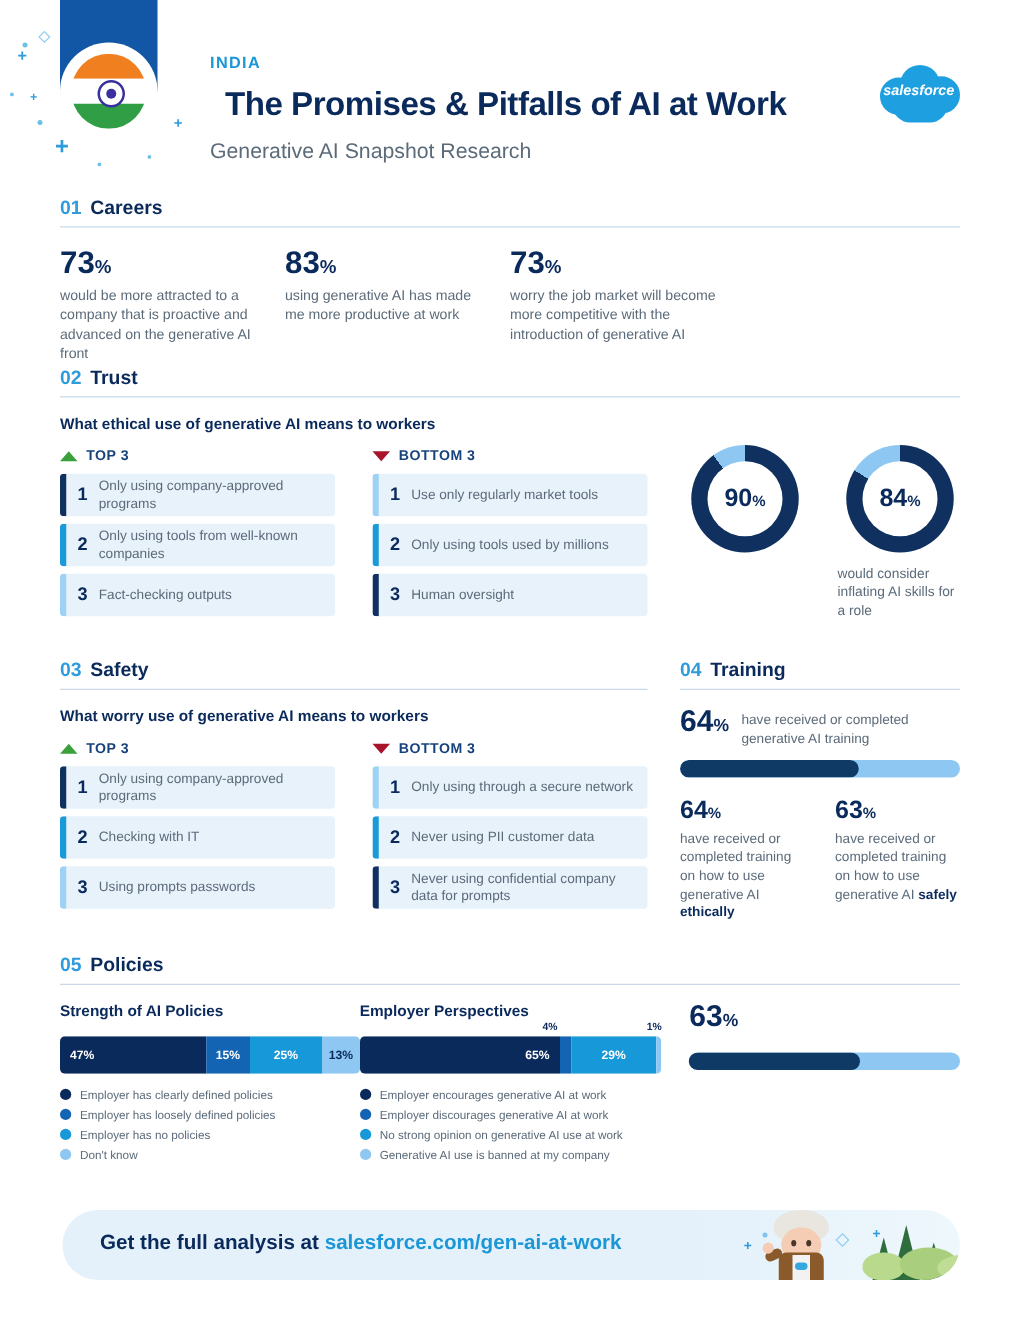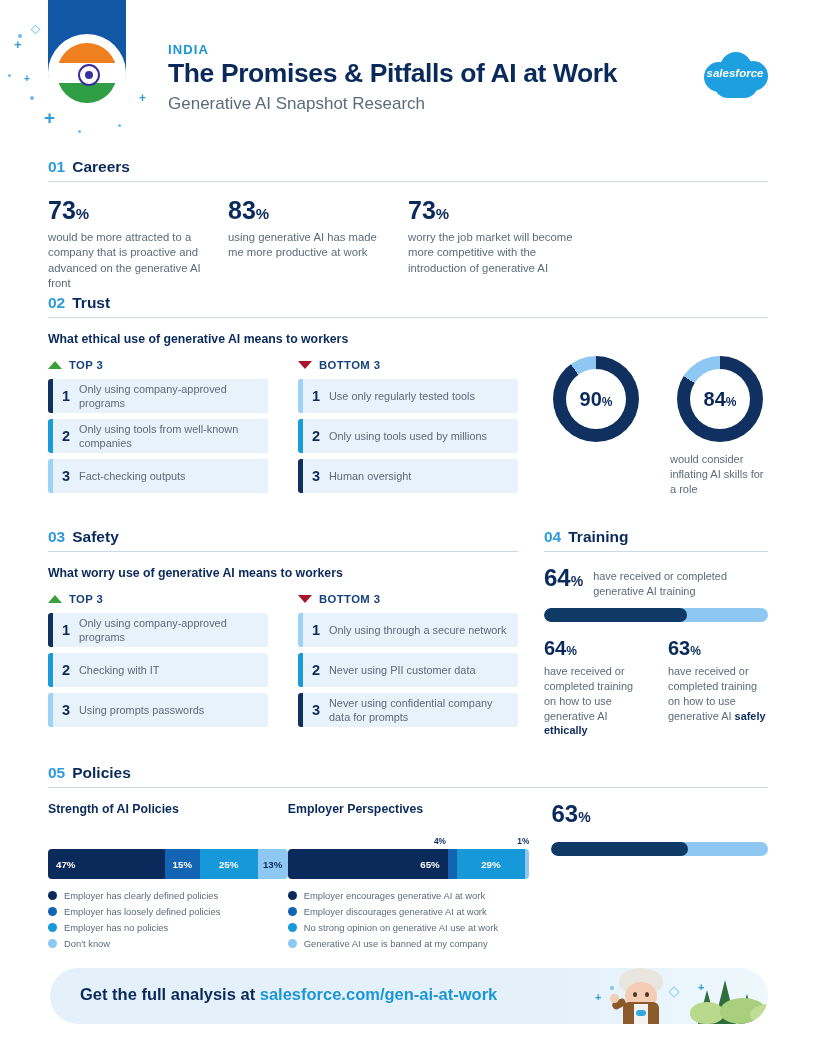--- a/index.html
+++ b/index.html
@@ -35,21 +35,21 @@
   .chakra::after{content:"";position:absolute;left:5px;top:5px;width:8px;height:8px;border-radius:50%;background:#3a2f9e;}
   .spark-dot{position:absolute;border-radius:50%;background:#6cc0e8;}
   .plus{position:absolute;color:#2d9bdc;font-weight:bold;line-height:1;}
   .diamond{position:absolute;border:1.5px solid #8fd0ef;transform:rotate(45deg);}
 
   .head-text{position:absolute;left:168px;top:42px;}
   .country{
     font-size:13px;font-weight:bold;letter-spacing:1.1px;color:#1b96d6;margin:0 0 2px 0;
   }
   .main-title{
-    font-size:26.5px;font-weight:bold;color:#0b2a5c;margin:0;letter-spacing:-0.4px;
+    font-size:26.5px;font-weight:bold;color:#0b2a5c;margin:12px;letter-spacing:-0.4px;
     line-height:1.12;
   }
   .sub-title{
     font-size:17px;color:#5c6b7a;margin:5px 0 0 0;font-weight:normal;
   }
 
   .sf-logo{position:absolute;right:44px;top:48px;width:74px;height:52px;}
   .sf-cloud{position:absolute;background:#1ea0e0;border-radius:50%;}
   .sf-word{
     position:absolute;left:0;top:19px;width:74px;text-align:center;
@@ -116,21 +116,21 @@
   .train-cell .big{font-size:20px;font-weight:bold;color:#0b2a5c;line-height:1;}
   .train-cell .big .pc{font-size:12px;}
   .train-cell .txt{font-size:10.9px;color:#5c6b7a;line-height:1.35;margin-top:6px;}
   .train-cell .txt b{color:#0b2a5c;}
 
   
   .policies{position:absolute;left:48px;top:764px;width:720px;}
   .pol-grid{display:flex;margin-top:14px;}
   .pol-col{width:248px;}
   .pol-col.wide{width:250px;}
-  .pol-title{font-size:12.3px;font-weight:bold;color:#0b2a5c;margin-bottom:20px;}
+  .pol-title{font-size:12.3px;font-weight:bold;color:#0b2a5c;margin-bottom:0;}
   .stack{display:flex;height:30px;border-radius:4px;overflow:hidden;position:relative;}
   .seg{display:flex;align-items:center;justify-content:center;font-size:9.7px;font-weight:bold;color:#ffffff;}
   .callouts{position:relative;height:13px;}
   .callout{position:absolute;font-size:8.3px;font-weight:bold;color:#0b2a5c;}
   .legend{margin-top:11px;}
   .leg-item{display:flex;align-items:center;gap:7px;margin-bottom:5px;}
   .leg-dot{width:9px;height:9px;border-radius:50%;flex:none;}
   .leg-txt{font-size:9.4px;color:#5c6b7a;}
   .pol-right{width:224px;margin-left:22px;}
   .pol-right .big{font-size:24px;font-weight:bold;color:#0b2a5c;line-height:1;}
@@ -257,21 +257,21 @@
       </div>
 
       <div class="list-col">
         <div class="col-head">
           <div class="tri-down"></div>
           <span class="col-head-label">BOTTOM 3</span>
         </div>
         <div class="row">
           <div class="accent" style="background:#9ed2f4;"></div>
           <div class="rnum">1</div>
-          <div class="rtext">Use only regularly tested tools</div>
+          <div class="rtext">Use only regularly market tools</div>
         </div>
         <div class="row">
           <div class="accent" style="background:#1b9ad8;"></div>
           <div class="rnum">2</div>
           <div class="rtext">Only using tools used by millions</div>
         </div>
         <div class="row">
           <div class="accent" style="background:#10315f;"></div>
           <div class="rnum">3</div>
           <div class="rtext">Human oversight</div>

